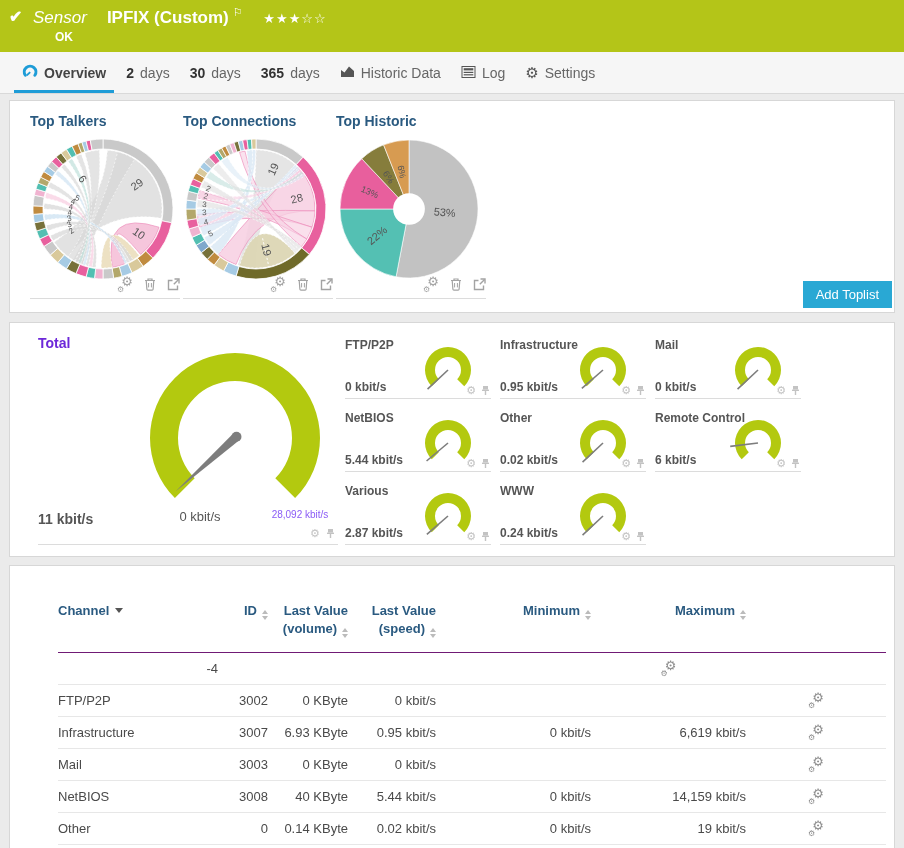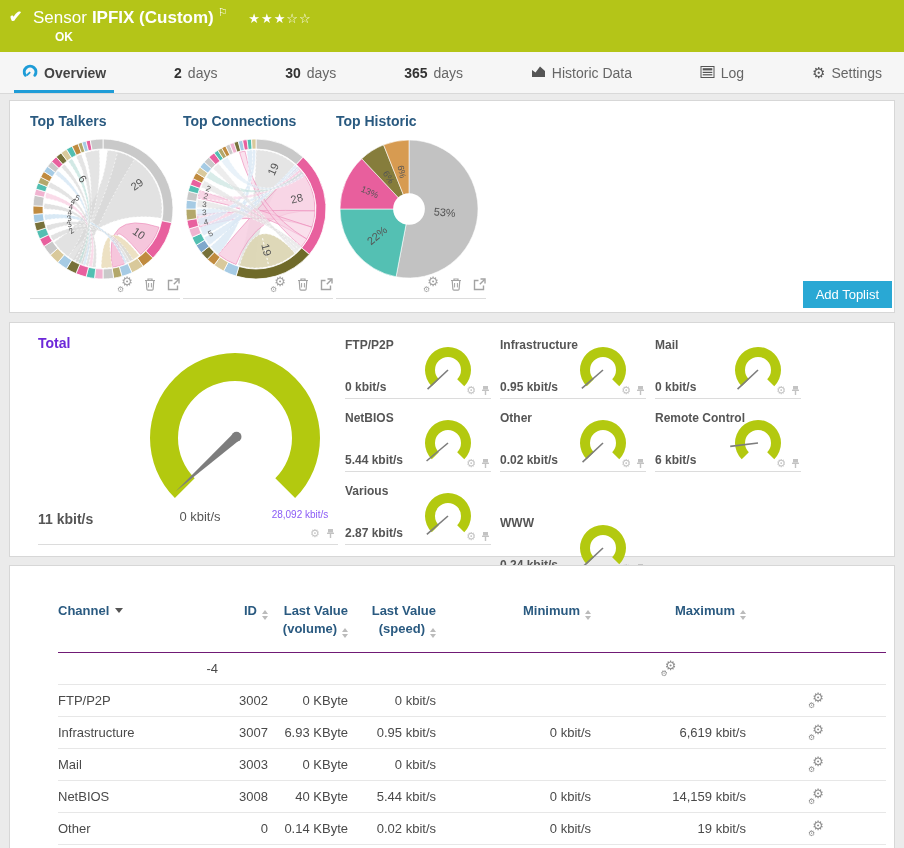--- a/index.html
+++ b/index.html
@@ -2,28 +2,28 @@
 <html><head>
 <meta charset="utf-8">
 <style>
   html,body{margin:0;padding:0}
   body{width:904px;height:848px;overflow:hidden;position:relative;background:#ebebeb;
        font-family:"Liberation Sans",sans-serif;-webkit-font-smoothing:antialiased}
   
   .topbar{position:absolute;top:0;left:0;width:904px;height:52px;background:#b4c518;color:#fff}
   .check{position:absolute;left:9px;top:7px;font-size:16px;font-weight:bold}
   .titleline{position:absolute;left:33px;top:6px;font-size:17px;white-space:nowrap}
-  .type{margin-right:5px}
+  .type{font-style:italic;margin-right:20px}
   .name{font-weight:bold}
   .flag{font-size:11px;vertical-align:super;margin-left:4px;cursor:pointer}
   .stars{margin-left:16px;font-size:13px;letter-spacing:1px;cursor:pointer}
   .status{position:absolute;left:55px;top:30px;font-size:12px;font-weight:bold}
   
   .tabs{position:absolute;top:52px;left:0;width:904px;height:42px;background:#f6f6f6;
-        border-bottom:1px solid #d9d9d9;display:flex;justify-content:space-between;
+        border-bottom:1px solid #d9d9d9;display:flex;justify-content:flex-start;
         align-items:stretch;padding:0 12px;box-sizing:border-box}
   .tab{display:flex;align-items:center;gap:6px;padding:0 10px;font-size:14px;color:#666;
        cursor:pointer;position:relative;white-space:nowrap}
   .tab.active{color:#444;font-weight:bold}
   .tab.active::after{content:"";position:absolute;left:2px;right:2px;bottom:0;height:3px;background:#1e9cd7}
   .tab .num{font-weight:bold;color:#333}
   .tab .gear-glyph{font-size:15px;color:#555;line-height:1}
   
   .card{position:absolute;left:9px;width:886px;background:#fff;border:1px solid #d7d7d7;box-sizing:border-box}
   #card-toplists{top:100px;height:213px}
@@ -477,21 +477,21 @@
         <span class="mini-gear">⚙</span>
         <button class="icon-btn">
           <svg width="11" height="11" viewBox="0 0 11 11">
             <rect x="3" y="1" width="5" height="3.6" fill="#c3c3c3"></rect>
             <rect x="2" y="4.6" width="7" height="1.4" fill="#c3c3c3"></rect>
             <rect x="4.8" y="6" width="1.4" height="4" fill="#c3c3c3"></rect>
           </svg>
         </button>
       </div>
     </div>
-    <div class="g-cell" style="left: 490px; top: 161px; margin-top: 32px;">
+    <div class="g-cell" style="left: 490px; top: 161px;">
       <div class="g-label">WWW</div>
       <svg width="62" height="52" class="g-svg">
         <path d="M14.736544032709407,42.2634559672906 A23,23 0 1 1 47.2634559672906,42.2634559672906 L40.19238815542512,35.19238815542512 A13,13 0 1 0 21.80761184457488,35.19238815542512 Z" fill="#b3c90f"></path>
         <line x1="31" y1="26" x2="10.522096354663223" y2="45.09595408174995" stroke="#7d7d7d" stroke-width="1.6"></line>
       </svg>
       <div class="g-value">0.24 kbit/s</div>
       <div class="g-icons">
         <span class="mini-gear">⚙</span>
         <button class="icon-btn">
           <svg width="11" height="11" viewBox="0 0 11 11">

